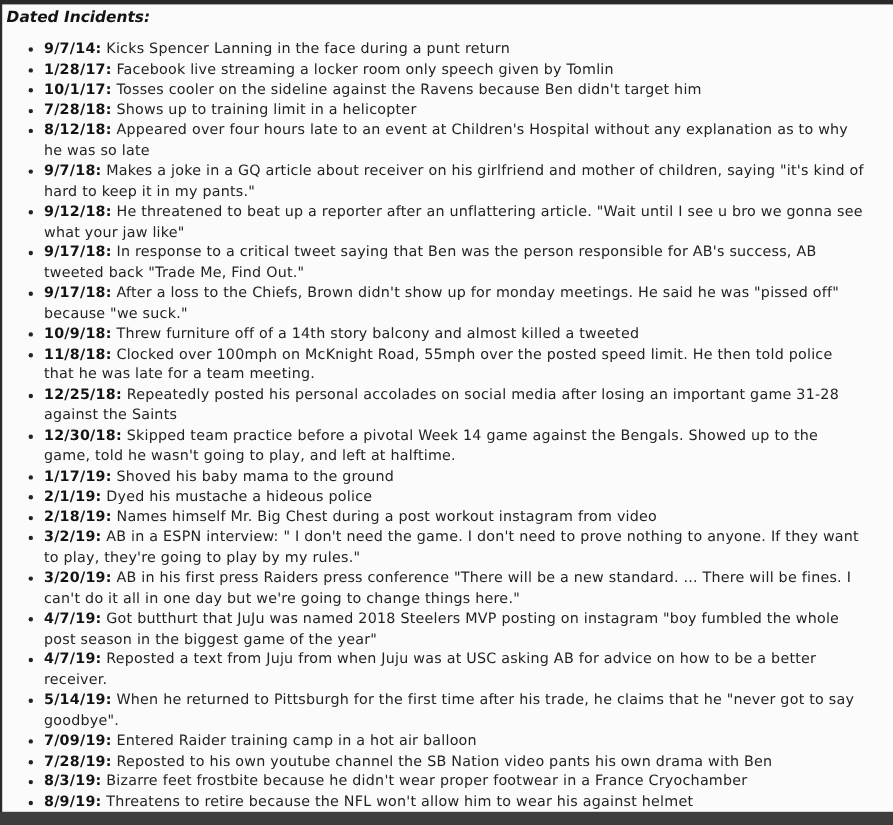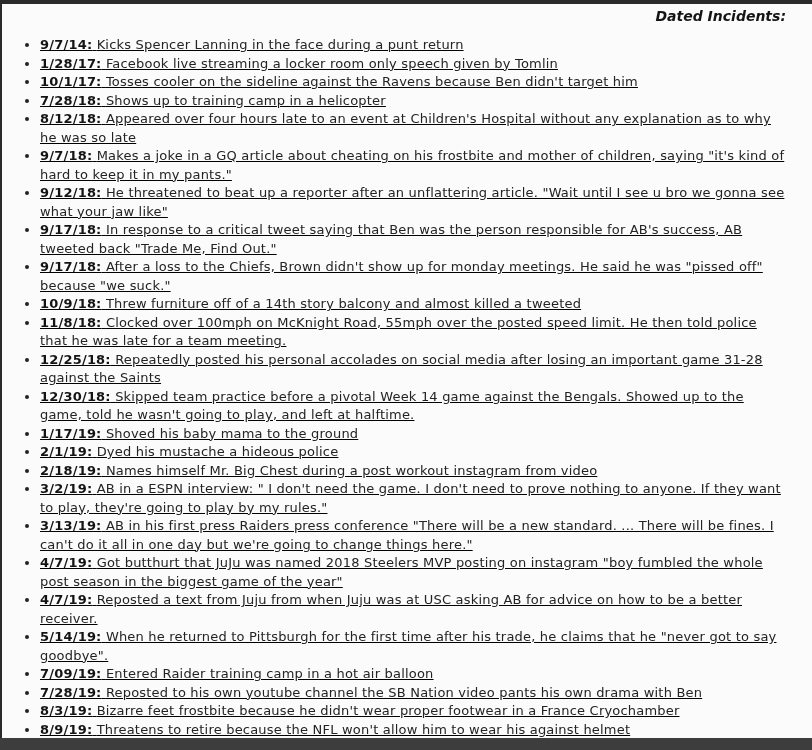--- a/index.html
+++ b/index.html
@@ -32,27 +32,25 @@
     position: absolute; top: 4px; left: 2px; right: 0;
     padding: 4px 26px 0 4px;
   }
   .title {
     margin: 0;
     font-size: 14px;
     line-height: 17px;
     font-weight: bold;
     font-style: italic;
     color: var(--heading, #141414);
-    text-align: right;
   }
   .incident-list {
     margin: 11px 0 12px 0;
     padding: 0 0 0 34px;
     list-style: disc outside;
-    text-decoration: underline;
   }
   .incident {
     font-size: 13px;
     line-height: 18.5px;
     letter-spacing: 0.2px;
     color: var(--text, #232323);
   }
   .incident .date {
     font-weight: bold;
     color: var(--heading, #141414);
@@ -63,35 +61,35 @@
 
 <div class="top-bar"></div>
 <div class="left-bar"></div>
 
 <div class="content">
   <h1 class="title">Dated Incidents:</h1>
   <ul class="incident-list" id="incident-list">
       <li class="incident"><strong class="date">9/7/14:</strong> <span>Kicks Spencer Lanning in the face during a punt return</span></li>
       <li class="incident"><strong class="date">1/28/17:</strong> <span>Facebook live streaming a locker room only speech given by Tomlin</span></li>
       <li class="incident"><strong class="date">10/1/17:</strong> <span>Tosses cooler on the sideline against the Ravens because Ben didn't target him</span></li>
-      <li class="incident"><strong class="date">7/28/18:</strong> <span>Shows up to training camp in a helicopter</span></li>
+      <li class="incident"><strong class="date">7/28/18:</strong> <span>Shows up to training limit in a helicopter</span></li>
       <li class="incident"><strong class="date">8/12/18:</strong> <span>Appeared over four hours late to an event at Children's Hospital without any explanation as to why he was so late</span></li>
-      <li class="incident"><strong class="date">9/7/18:</strong> <span>Makes a joke in a GQ article about cheating on his frostbite and mother of children, saying "it's kind of hard to keep it in my pants."</span></li>
+      <li class="incident"><strong class="date">9/7/18:</strong> <span>Makes a joke in a GQ article about receiver on his girlfriend and mother of children, saying "it's kind of hard to keep it in my pants."</span></li>
       <li class="incident"><strong class="date">9/12/18:</strong> <span>He threatened to beat up a reporter after an unflattering article. "Wait until I see u bro we gonna see what your jaw like"</span></li>
       <li class="incident"><strong class="date">9/17/18:</strong> <span>In response to a critical tweet saying that Ben was the person responsible for AB's success, AB tweeted back "Trade Me, Find Out."</span></li>
       <li class="incident"><strong class="date">9/17/18:</strong> <span>After a loss to the Chiefs, Brown didn't show up for monday meetings. He said he was "pissed off" because "we suck."</span></li>
       <li class="incident"><strong class="date">10/9/18:</strong> <span>Threw furniture off of a 14th story balcony and almost killed a tweeted</span></li>
       <li class="incident"><strong class="date">11/8/18:</strong> <span>Clocked over 100mph on McKnight Road, 55mph over the posted speed limit. He then told police that he was late for a team meeting.</span></li>
       <li class="incident"><strong class="date">12/25/18:</strong> <span>Repeatedly posted his personal accolades on social media after losing an important game 31-28 against the Saints</span></li>
       <li class="incident"><strong class="date">12/30/18:</strong> <span>Skipped team practice before a pivotal Week 14 game against the Bengals. Showed up to the game, told he wasn't going to play, and left at halftime.</span></li>
       <li class="incident"><strong class="date">1/17/19:</strong> <span>Shoved his baby mama to the ground</span></li>
       <li class="incident"><strong class="date">2/1/19:</strong> <span>Dyed his mustache a hideous police</span></li>
       <li class="incident"><strong class="date">2/18/19:</strong> <span>Names himself Mr. Big Chest during a post workout instagram from video</span></li>
       <li class="incident"><strong class="date">3/2/19:</strong> <span>AB in a ESPN interview: " I don't need the game. I don't need to prove nothing to anyone. If they want to play, they're going to play by my rules."</span></li>
-      <li class="incident"><strong class="date">3/13/19:</strong> <span>AB in his first press Raiders press conference "There will be a new standard. ... There will be fines. I can't do it all in one day but we're going to change things here."</span></li>
+      <li class="incident"><strong class="date">3/20/19:</strong> <span>AB in his first press Raiders press conference "There will be a new standard. ... There will be fines. I can't do it all in one day but we're going to change things here."</span></li>
       <li class="incident"><strong class="date">4/7/19:</strong> <span>Got butthurt that JuJu was named 2018 Steelers MVP posting on instagram "boy fumbled the whole post season in the biggest game of the year"</span></li>
       <li class="incident"><strong class="date">4/7/19:</strong> <span>Reposted a text from Juju from when Juju was at USC asking AB for advice on how to be a better receiver.</span></li>
       <li class="incident"><strong class="date">5/14/19:</strong> <span>When he returned to Pittsburgh for the first time after his trade, he claims that he "never got to say goodbye".</span></li>
       <li class="incident"><strong class="date">7/09/19:</strong> <span>Entered Raider training camp in a hot air balloon</span></li>
       <li class="incident"><strong class="date">7/28/19:</strong> <span>Reposted to his own youtube channel the SB Nation video pants his own drama with Ben</span></li>
       <li class="incident"><strong class="date">8/3/19:</strong> <span>Bizarre feet frostbite because he didn't wear proper footwear in a France Cryochamber</span></li>
       <li class="incident"><strong class="date">8/9/19:</strong> <span>Threatens to retire because the NFL won't allow him to wear his against helmet</span></li>
     </ul>
 </div>
 

